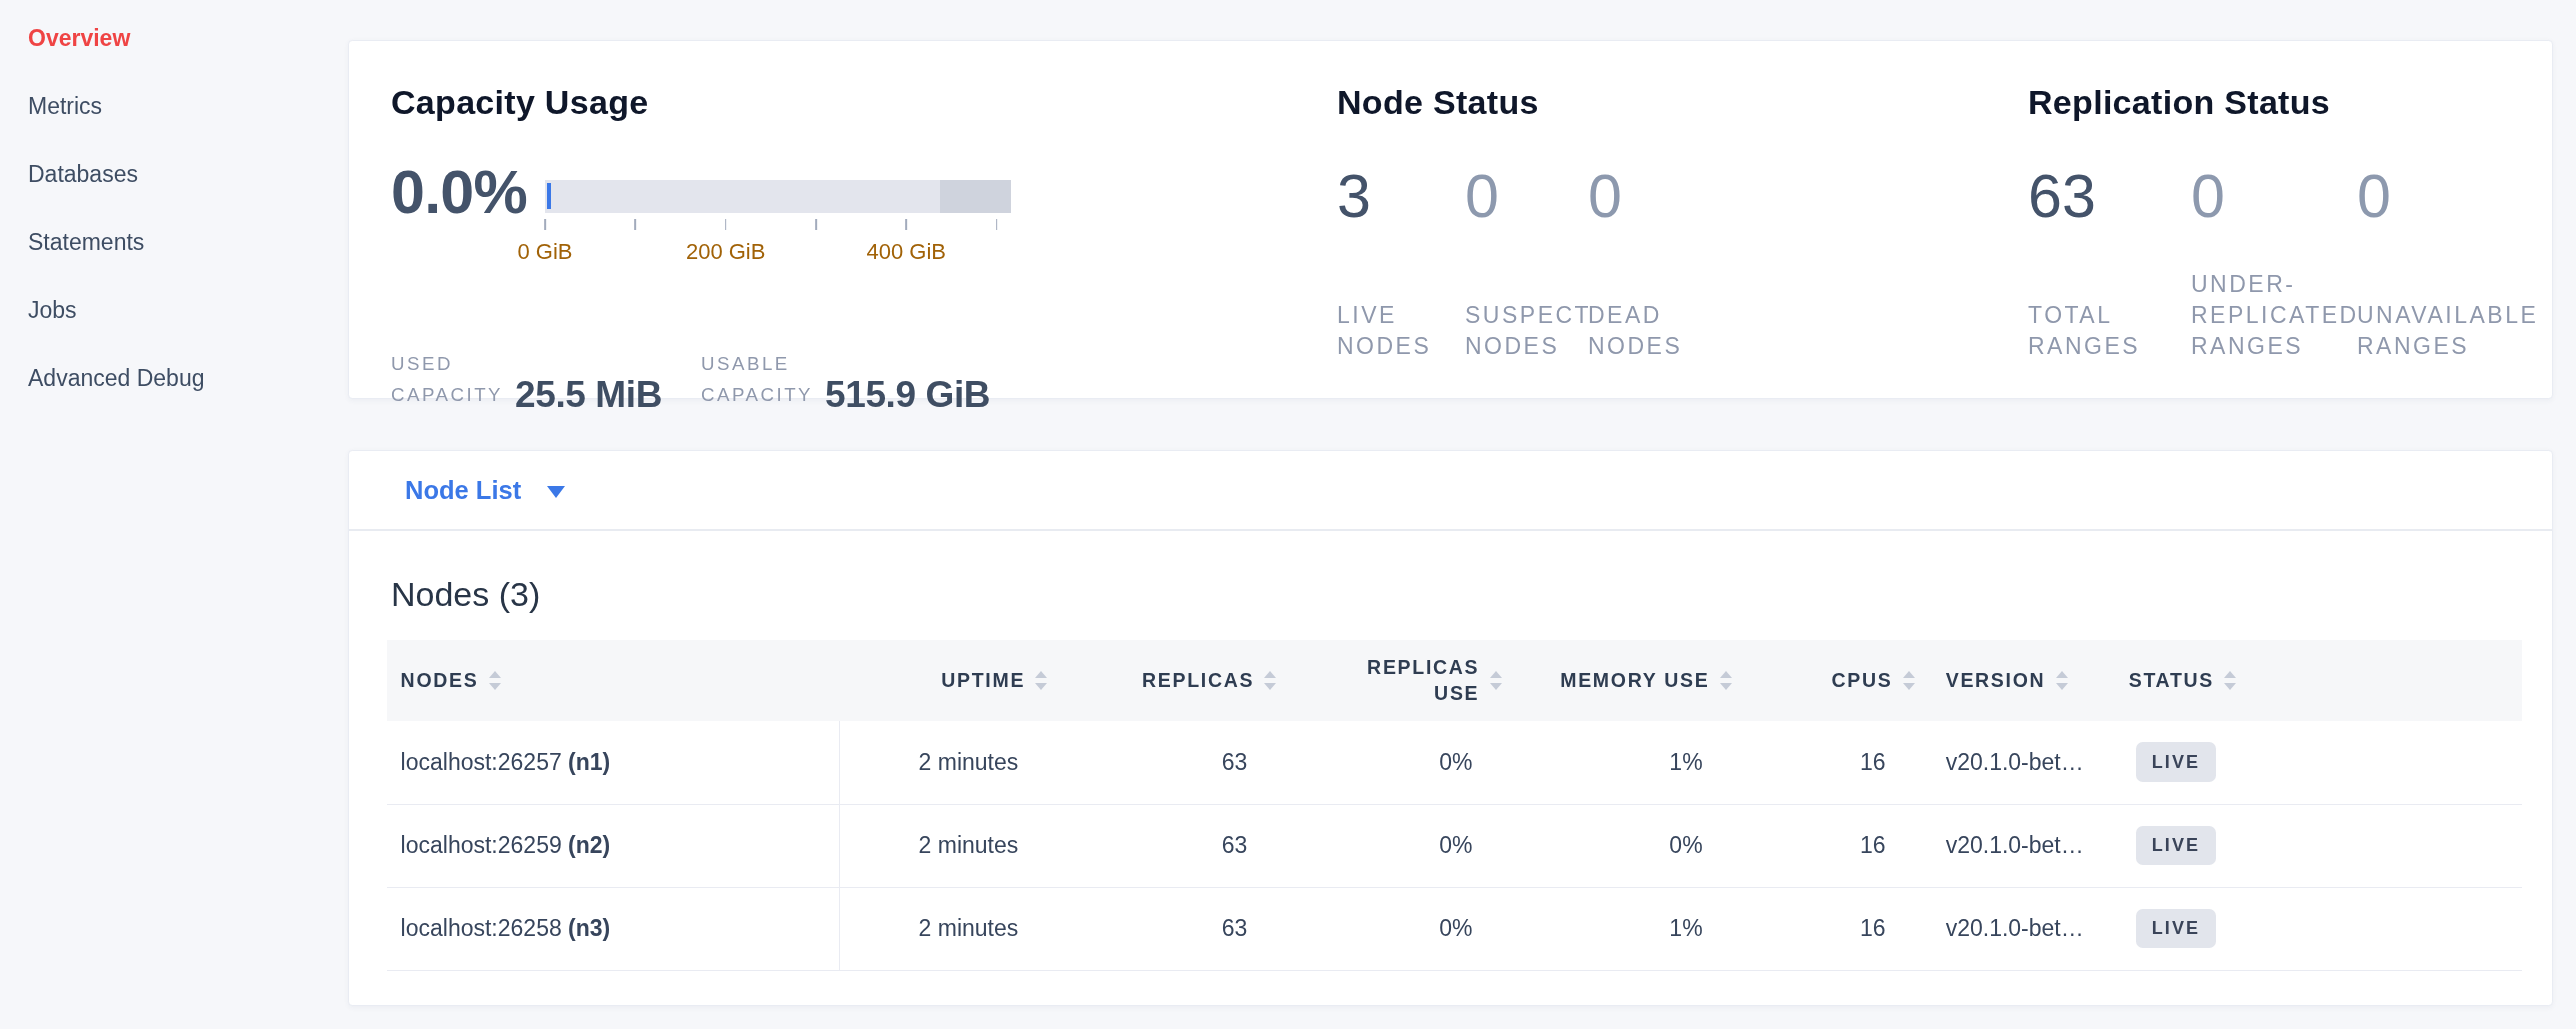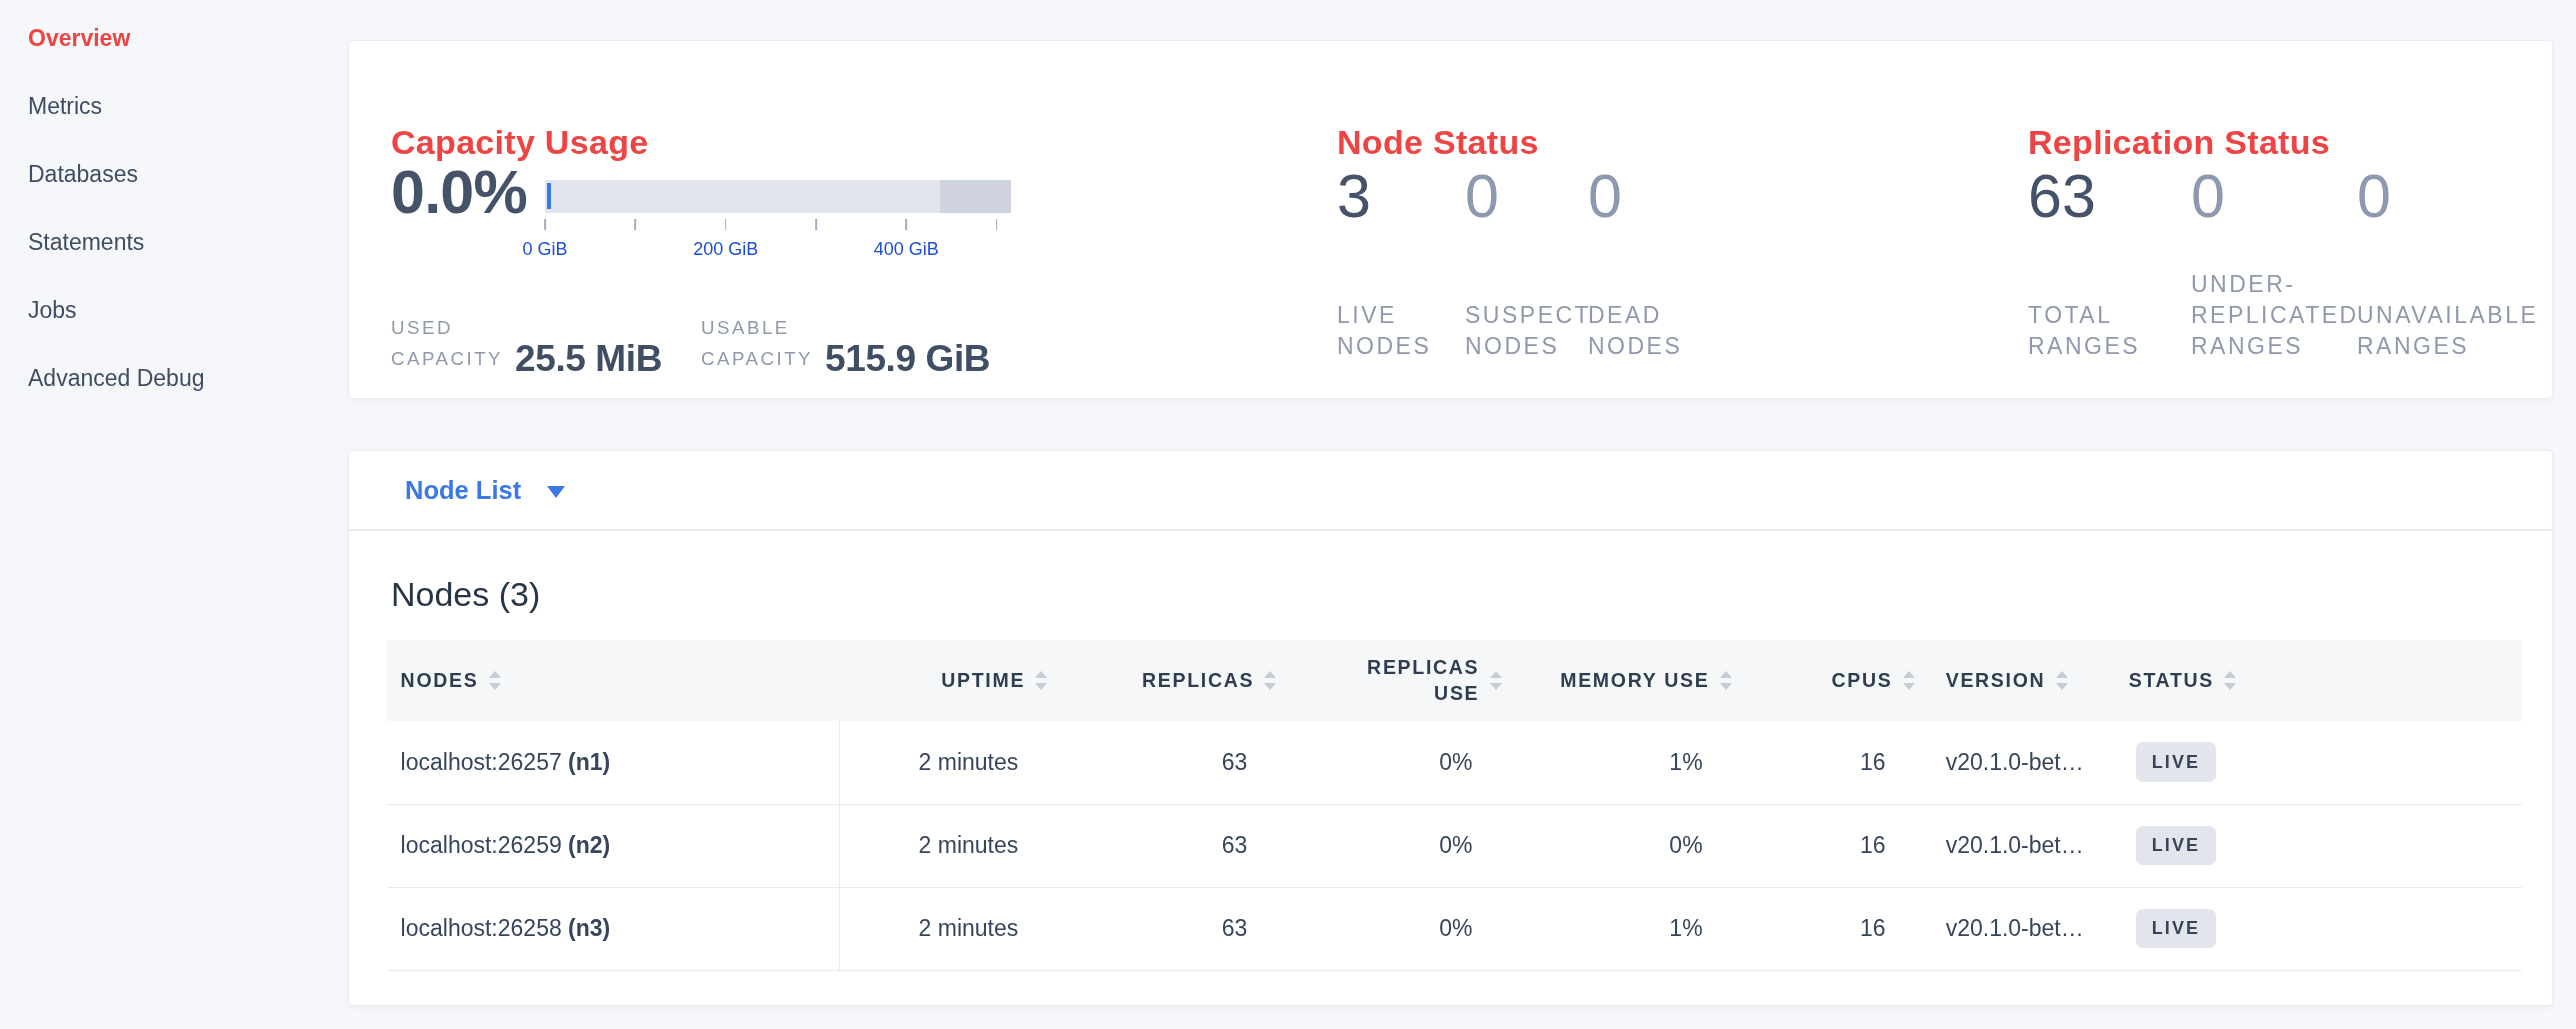--- a/index.html
+++ b/index.html
@@ -22,36 +22,36 @@
 
   
   .card {
     position:absolute; background:#ffffff;
     border:0.8px solid #e9ecf3; border-radius:4.2px;
     box-shadow:0 1.7px 5.1px rgba(60,78,113,0.05);
   }
   #top-card  { left:348px; top:40px;  width:2205px; height:359px; }
   #list-card { left:348px; top:450px; width:2205px; height:556px; }
 
-  .section-title { font-size:34px; font-weight:600; color:#ef4444; letter-spacing:0.3px;margin-top:40px; }
+  .section-title { font-size:34px; font-weight:600; color:#0f172a; letter-spacing:0.3px; }
 
   
   .cap-title { position:absolute; left:42px; top:42px; }
   .cap-flex  { position:absolute; left:42px; top:121px; display:flex; }
   .cap-pct   { width:154px; font-size:61px; line-height:61px; font-weight:600; color:#44536a; letter-spacing:-0.8px; }
   .chart     { margin-top:18px; width:466px; position:relative; }
   .bar       { position:relative; height:33px; background:#e3e5ed; }
   .bar-dark  { position:absolute; right:0; top:0; height:100%; width:15.3%; background:#cfd3dd; }
   .bar-used  { position:absolute; left:1.7px; top:3.4px; height:25.5px; width:4.2px; background:#3b78e7; }
   .axis      { position:relative; height:51px; }
   .tickmark  { position:absolute; top:6px; width:1.7px; height:11px; background:#a2abbc; transform:translateX(-50%); }
-  .tick-label{ position:absolute; top:25.5px; transform:translateX(-50%); font-size:18px; color:#1d4ed8; white-space:nowrap; }
+  .tick-label{ position:absolute; top:25.5px; transform:translateX(-50%); font-size:22px; color:#a16207; white-space:nowrap; }
 
   .cap-metrics { position:absolute; left:42px; top:271px; display:flex; align-items:flex-end; }
-  .metric-label{ font-size:18.7px; color:#8f98ac; letter-spacing:2.5px; line-height:31px; }
+  .metric-label{ font-size:18.7px; color:#8f98ac; letter-spacing:2.5px; line-height:31px;margin-top:36px; }
   .metric-value{ font-size:37px; line-height:37px; font-weight:700; color:#3f4e63; margin-left:12px; transform:translateY(3.4px); letter-spacing:-0.4px; white-space:nowrap; }
   .metric-gap  { margin-left:39px; }
 
   
   .ns-title  { position:absolute; left:988px; top:42px; }
   .rs-title  { position:absolute; left:1679px; top:42px; }
   .stats-row { position:absolute; top:126px; display:flex; }
   #ns-stats  { left:988px; }
   #rs-stats  { left:1679px; }
   .stat      { display:flex; flex-direction:column; justify-content:space-between; height:195px; }

